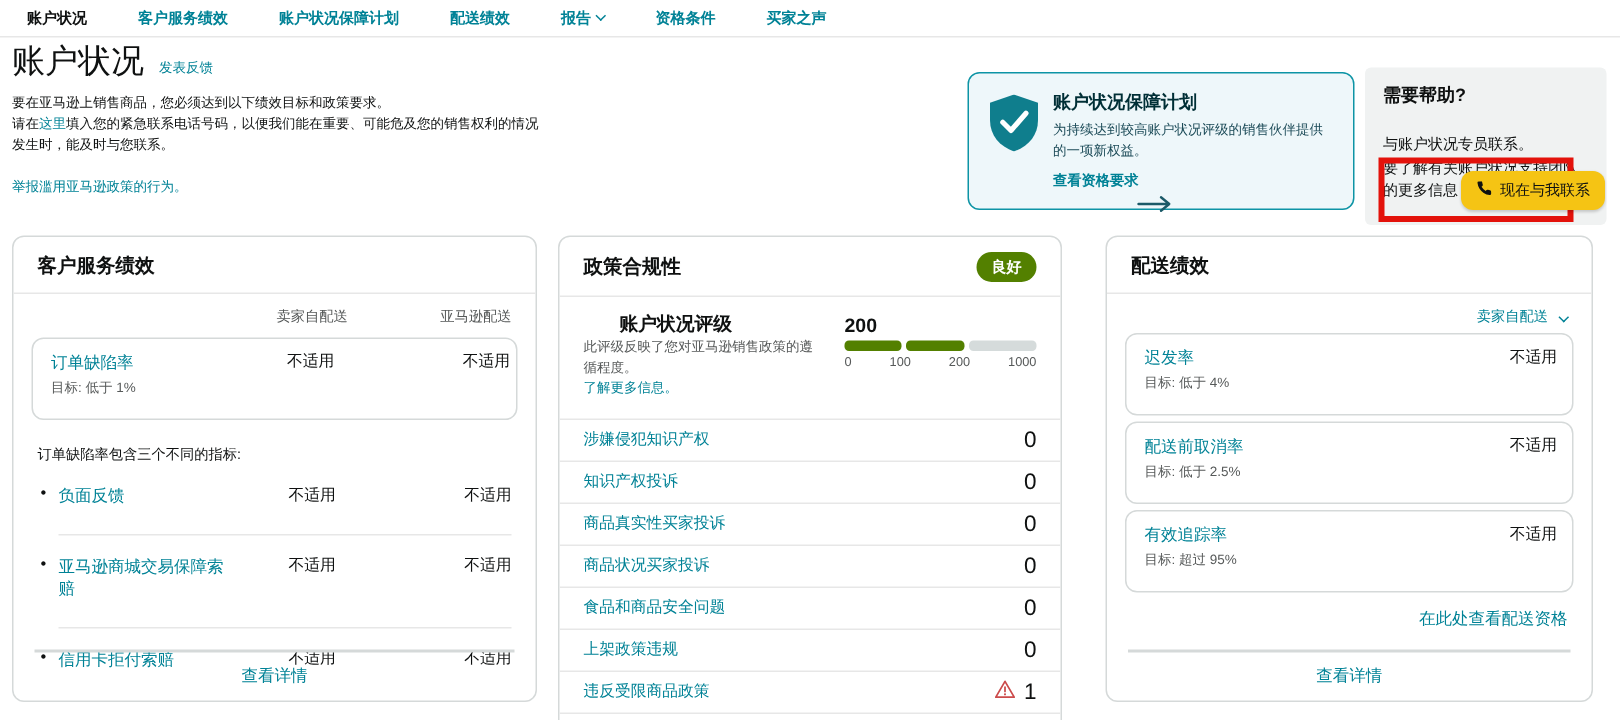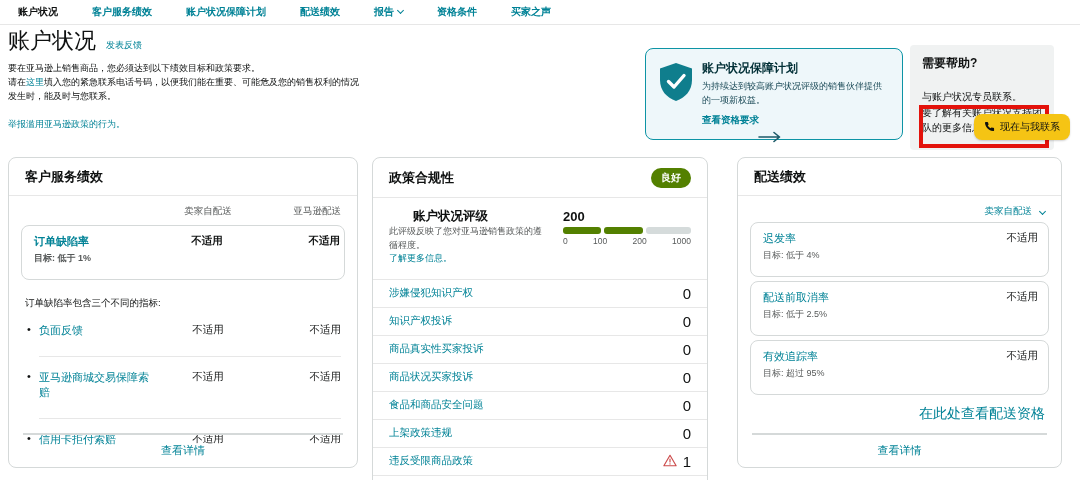--- a/index.html
+++ b/index.html
@@ -27,21 +27,21 @@
   
   .assure { position:absolute; left:645px; top:48px; width:258px; height:92px; background:#eef7fa;
             border:1px solid #0d94a5; border-radius:8px; padding:11px 12px 8px 56px; }
   .assure .shield { position:absolute; left:13px; top:14px; }
   .assure h3 { font-size:12px; font-weight:700; color:#002f36; }
   .assure p { margin-top:3px; font-size:9px; line-height:1.5; color:#1b4a57; }
   .assure .alink { display:inline-block; margin-top:7px; font-size:9.5px; font-weight:700; color:#008296; cursor:pointer; }
   .assure .next-arrow { position:absolute; left:112px; bottom:-8px; color:#1b5a68; cursor:pointer; }
 
   
-  .help { position:absolute; left:910px; top:45px; width:144px; height:105px; background:#f0f2f2;
+  .help { position:absolute; left:910px; top:45px; width:161px; height:105px; background:#f0f2f2;
           border-radius:4px; padding:10px 12px; }
   .help h3 { font-size:12px; font-weight:700; color:#0f1111; }
   .help p { margin-top:18px; font-size:10px; line-height:1.55; color:#0f1111;font-family:Liberation Mono, monospace; }
   .contact-btn { position:absolute; left:928px; top:114px; height:26px; display:flex; align-items:center; gap:5px;
                  padding:0 10px; background:#f5c414; border-radius:8px; font-size:10px; color:#0f1111;
                  cursor:pointer; z-index:7; box-shadow:0 1px 2px rgba(0,0,0,.18);margin-left:46px; }
   .red-box { position:absolute; left:919px; top:105px; width:130px; height:43px; border:4px solid #e3120b; z-index:6; }
 
   
   .card { position:absolute; top:157px; background:#fff; border:1px solid #d5d9d9; border-radius:8px; }
@@ -52,21 +52,21 @@
             padding:10px 16px 9px; font-size:13px; font-weight:700; border-bottom:1px solid #e7e7e7; }
   .card-foot { position:absolute; bottom:0; left:0; right:0; }
   .card-foot .rule { margin:0 14px; border-top:2px solid #d5d9d9; }
   .card-foot .flink { display:block; text-align:center; padding:8px 0 9px; font-size:11px; color:#008296; cursor:pointer; }
 
   
   .cols { display:flex; padding:9px 16px 0; font-size:9.5px; color:#565959; }
   .cols .sp { flex:1; }
   .c1 { width:110px; text-align:center; }
   .c2 { width:78px; text-align:right; }
-  .odr-box { display:flex; margin:7px 12px 0; border:1px solid #d5d9d9; border-radius:8px; padding:8px 4px 14px 12px;font-weight:bold; }
+  .odr-box { display:flex; margin:7px 12px 0; border:1px solid #d5d9d9; border-radius:8px; padding:8px 4px 14px 12px; }
   .odr-box .lft { flex:1; }
   .mlink { font-size:11px; color:#008296; cursor:pointer; }
   .target { margin-top:3px; font-size:9px; color:#565959; }
   .val { font-size:10.5px; color:#0f1111; }
   .note { margin:17px 16px 0; font-size:9.5px; color:#0f1111; }
   .mrow { display:flex; align-items:flex-start; padding:13px 16px 18px; }
   .mrow .bullet-label { flex:1; position:relative; padding-left:14px; }
   .mrow .bullet-label::before { content:"•"; position:absolute; left:2px; color:#0f1111; }
   .sep { margin:0 16px 0 30px; border-top:1px solid #e7e7e7; }
 
@@ -87,21 +87,21 @@
   .prow { display:flex; align-items:center; justify-content:space-between; padding:5px 16px; border-bottom:1px solid #e7e7e7; min-height:27px; }
   .prow:last-child { border-bottom:none; }
   .plabel { font-size:10.5px; color:#008296; cursor:pointer; }
   .pval { display:flex; align-items:center; gap:6px; font-size:15px; color:#0f1111; }
 
   
   .channel { display:flex; justify-content:flex-end; align-items:center; gap:4px; padding:9px 16px 0;
              font-size:9.5px; color:#008296; cursor:pointer; }
   .sbox { display:flex; justify-content:space-between; margin:4px 12px 0; border:1px solid #d5d9d9;
           border-radius:8px; padding:8px 10px 14px 12px; }
-  .elig { padding:10px 16px; text-align:right; font-size:14px; color:#008296; cursor:pointer; }
+  .elig { padding:10px 16px; text-align:right; font-size:11px; color:#008296; cursor:pointer; }
 </style>
 </head>
 <body>
 
 <div class="page">
 
   <div class="nav">
     <span class="tab active">账户状况</span>
     <span class="tab">客户服务绩效</span>
     <span class="tab">账户状况保障计划</span>

